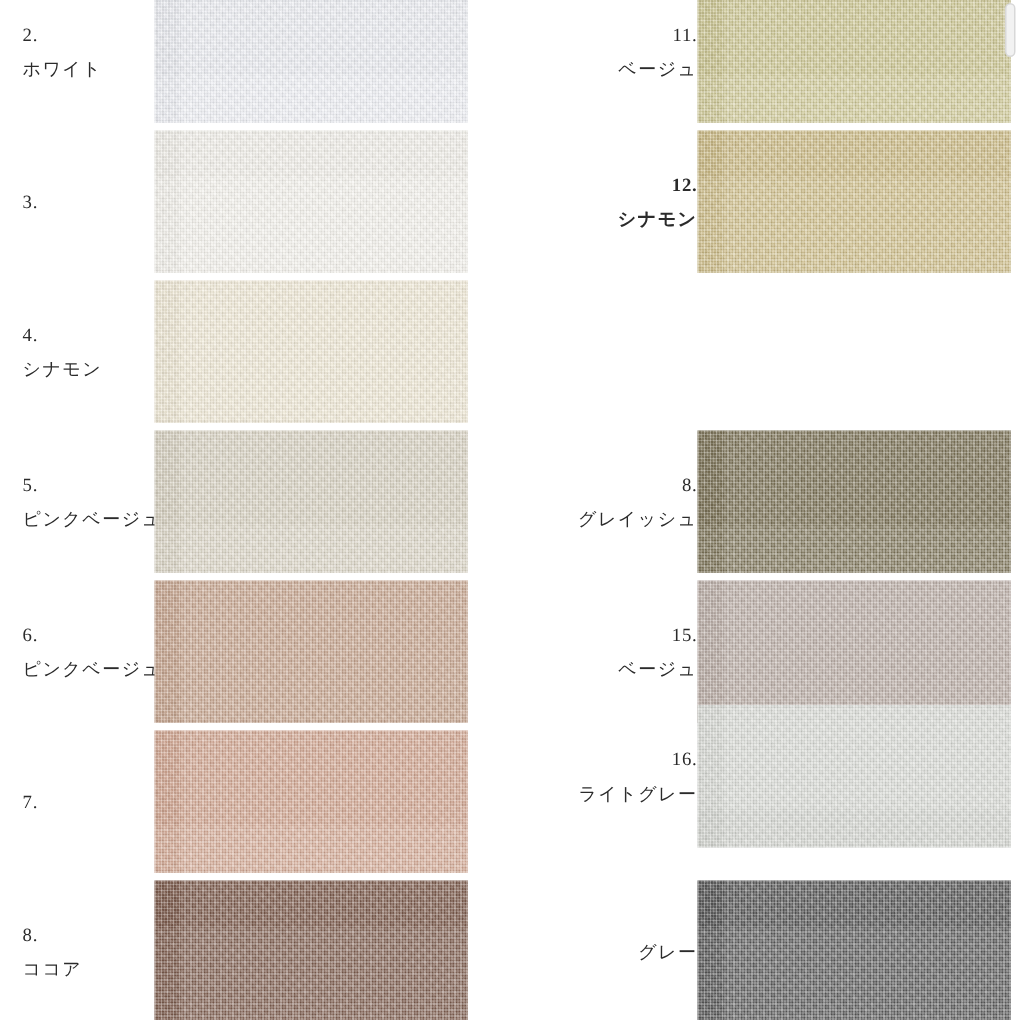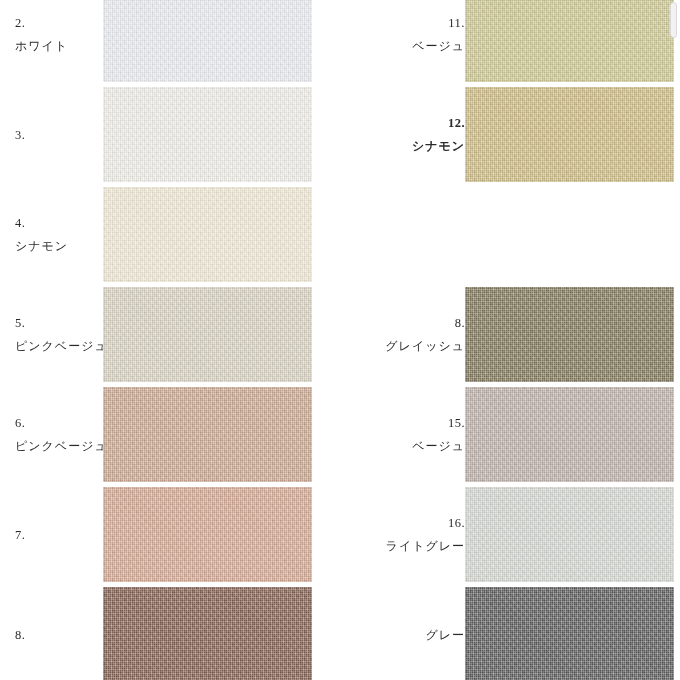--- a/index.html
+++ b/index.html
@@ -201,20 +201,21 @@
       </div>
       <div class="swatch-row" style="top:487px;">
         <div class="swatch-label">
           <span class="num">7.</span>
         </div>
         <div class="swatch-chip" style="background-color: rgb(211, 168, 147);"></div>
       </div>
       <div class="swatch-row" style="top:587px;">
         <div class="swatch-label">
           <span class="num">8.</span>
+          <span class="name">ココア</span>
         </div>
         <div class="swatch-chip" style="background-color: rgb(126, 93, 78);"></div>
       </div>
     </div>
 
     <div class="column right">
       <div class="swatch-row" style="top:-13px;">
         <div class="swatch-label">
           <span class="num">11.</span>
           <span class="name">ベージュ</span>
@@ -235,21 +236,21 @@
         </div>
         <div class="swatch-chip" style="background-color: rgb(125, 116, 88);"></div>
       </div>
       <div class="swatch-row" style="top:387px;">
         <div class="swatch-label">
           <span class="num">15.</span>
           <span class="name">ベージュ</span>
         </div>
         <div class="swatch-chip" style="background-color: rgb(189, 176, 169);"></div>
       </div>
-      <div class="swatch-row" style="top:487px;">
+      <div class="swatch-row" style="top:470px;">
         <div class="swatch-label">
           <span class="num">16.</span>
           <span class="name">ライトグレー</span>
         </div>
         <div class="swatch-chip" style="background-color: rgb(214, 216, 211);"></div>
       </div>
       <div class="swatch-row" style="top:587px;">
         <div class="swatch-label">
           <span class="name">グレー</span>
         </div>

